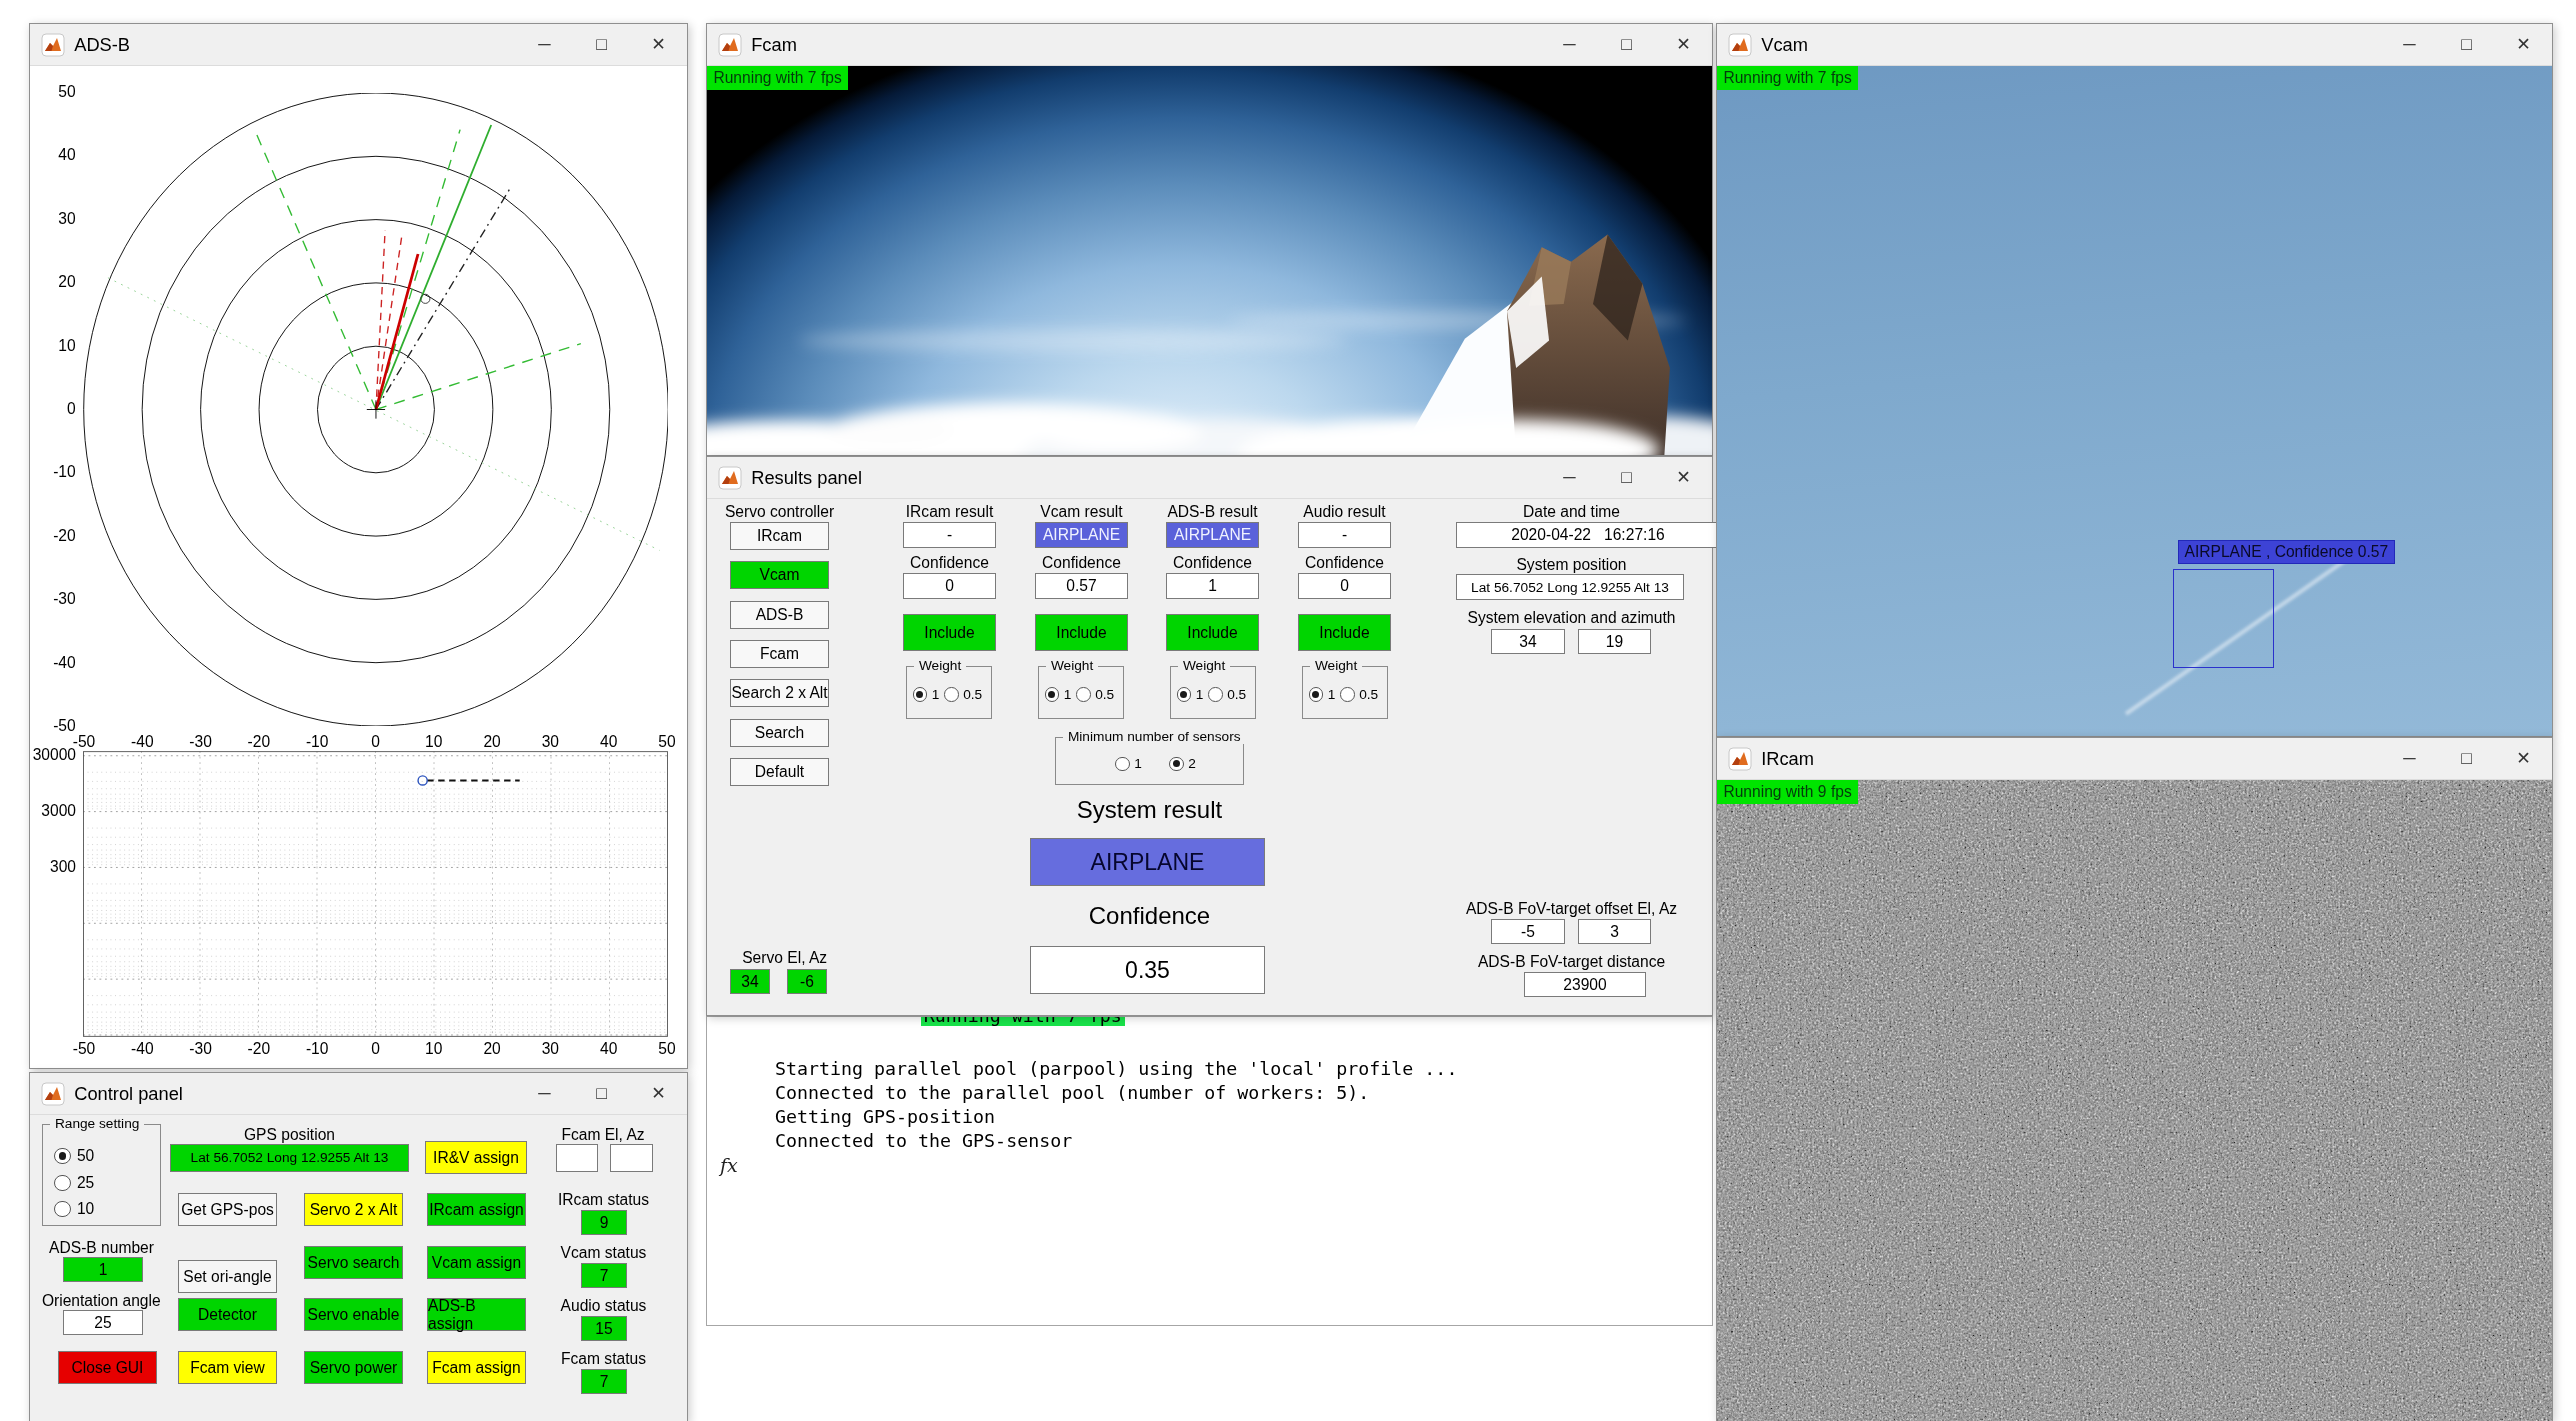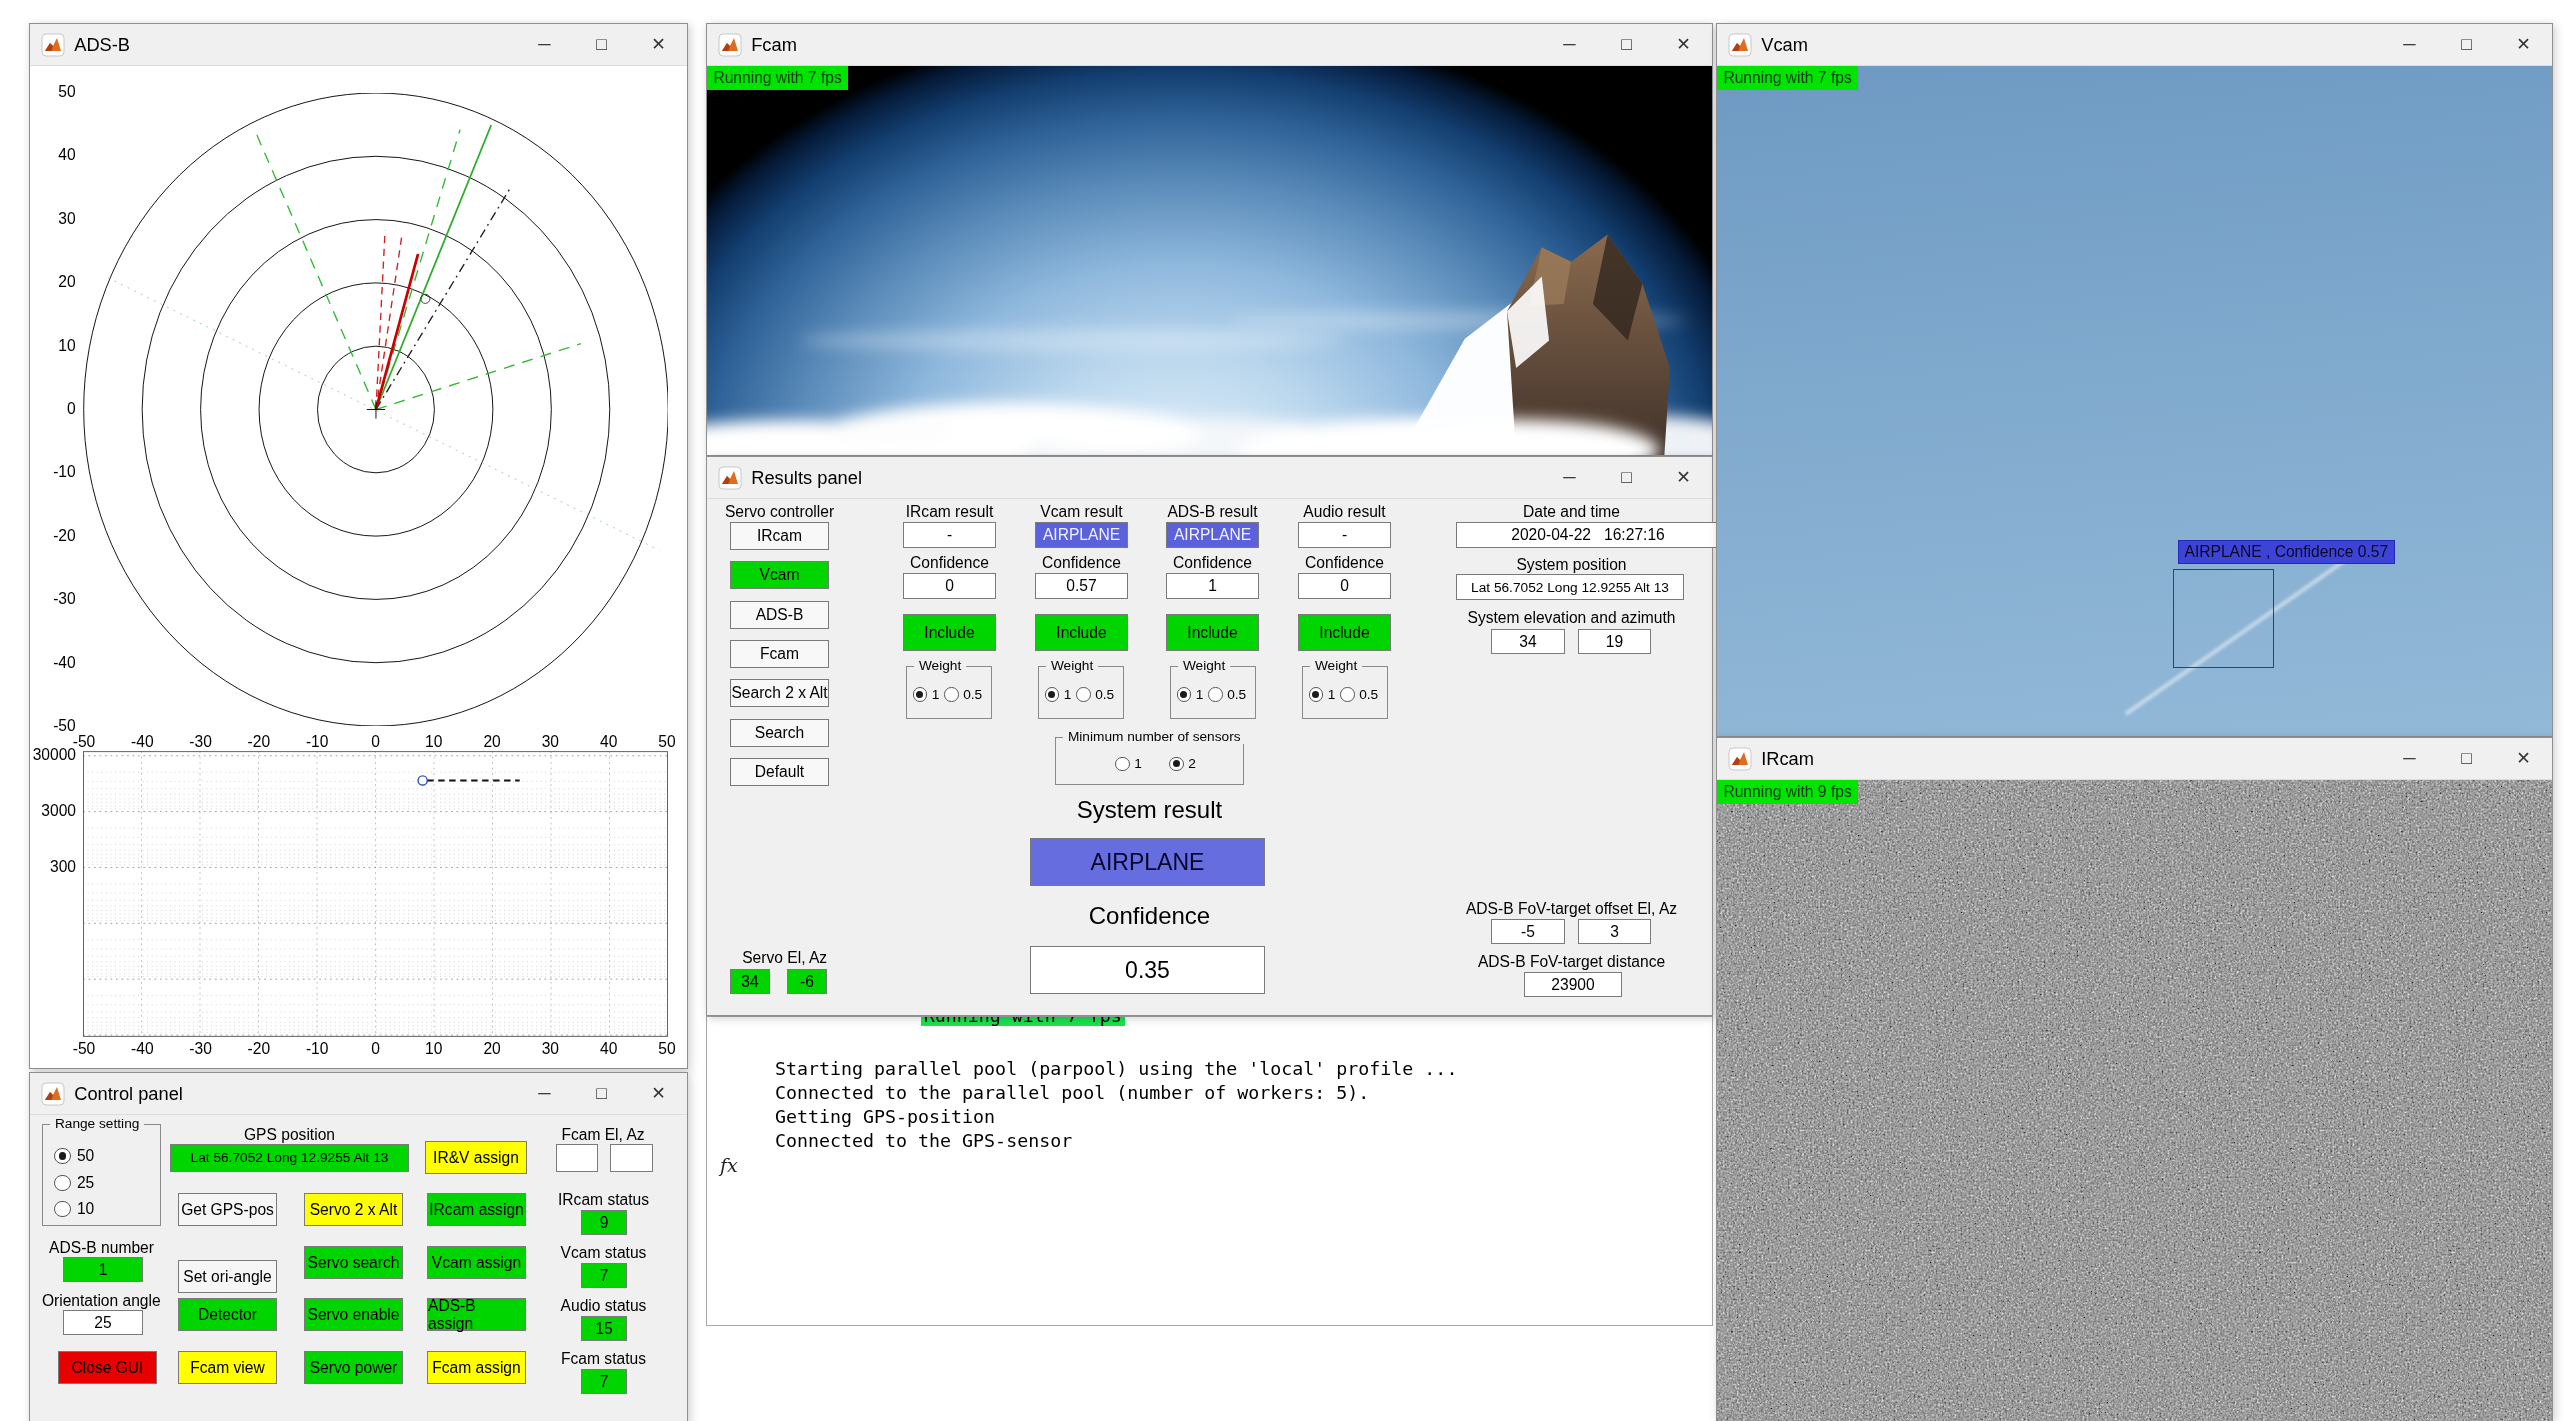--- a/index.html
+++ b/index.html
@@ -381,21 +381,21 @@
     <span class="lbl" style="left:727px;top:99px;width:275px">System position</span>
     <div class="fld" style="left:749px;top:117px;width:228px;height:26px;font-size:13.7px">Lat 56.7052 Long 12.9255 Alt 13</div>
     <span class="lbl" style="left:727px;top:152px;width:275px">System elevation and azimuth</span>
     <div class="fld" style="left:784px;top:172px;width:74px;height:25px">34</div>
     <div class="fld" style="left:871px;top:172px;width:73px;height:25px">19</div>
 
     <span class="lbl" style="left:727px;top:443px;width:275px">ADS-B FoV-target offset El, Az</span>
     <div class="fld" style="left:784px;top:462px;width:74px;height:25px">-5</div>
     <div class="fld" style="left:871px;top:462px;width:73px;height:25px">3</div>
     <span class="lbl" style="left:727px;top:496px;width:275px">ADS-B FoV-target distance</span>
-    <div class="fld" style="left:817px;top:515px;width:98px;height:25px">23900</div>
+    <div class="fld" style="left:817px;top:515px;width:122px;height:25px">23900</div>
   </section>
 
   <section class="window" style="left:29px;top:1072px;width:659px;height:351px">
     <header class="titlebar">
       <span class="mlicon"><svg viewBox="0 0 24 24" width="24" height="24">
             <rect x="1" y="1" width="22" height="22" rx="4" fill="#fff" stroke="#c8c8c8"></rect>
             <path d="M4 18 L9 10 L12 13 L16 5 L20 18 Z" fill="#e06c1f"></path>
             <path d="M9 10 L12 13 L10.5 18 L4 18 Z" fill="#b33f0f"></path>
           </svg></span>
       <span class="title">Control panel</span>

